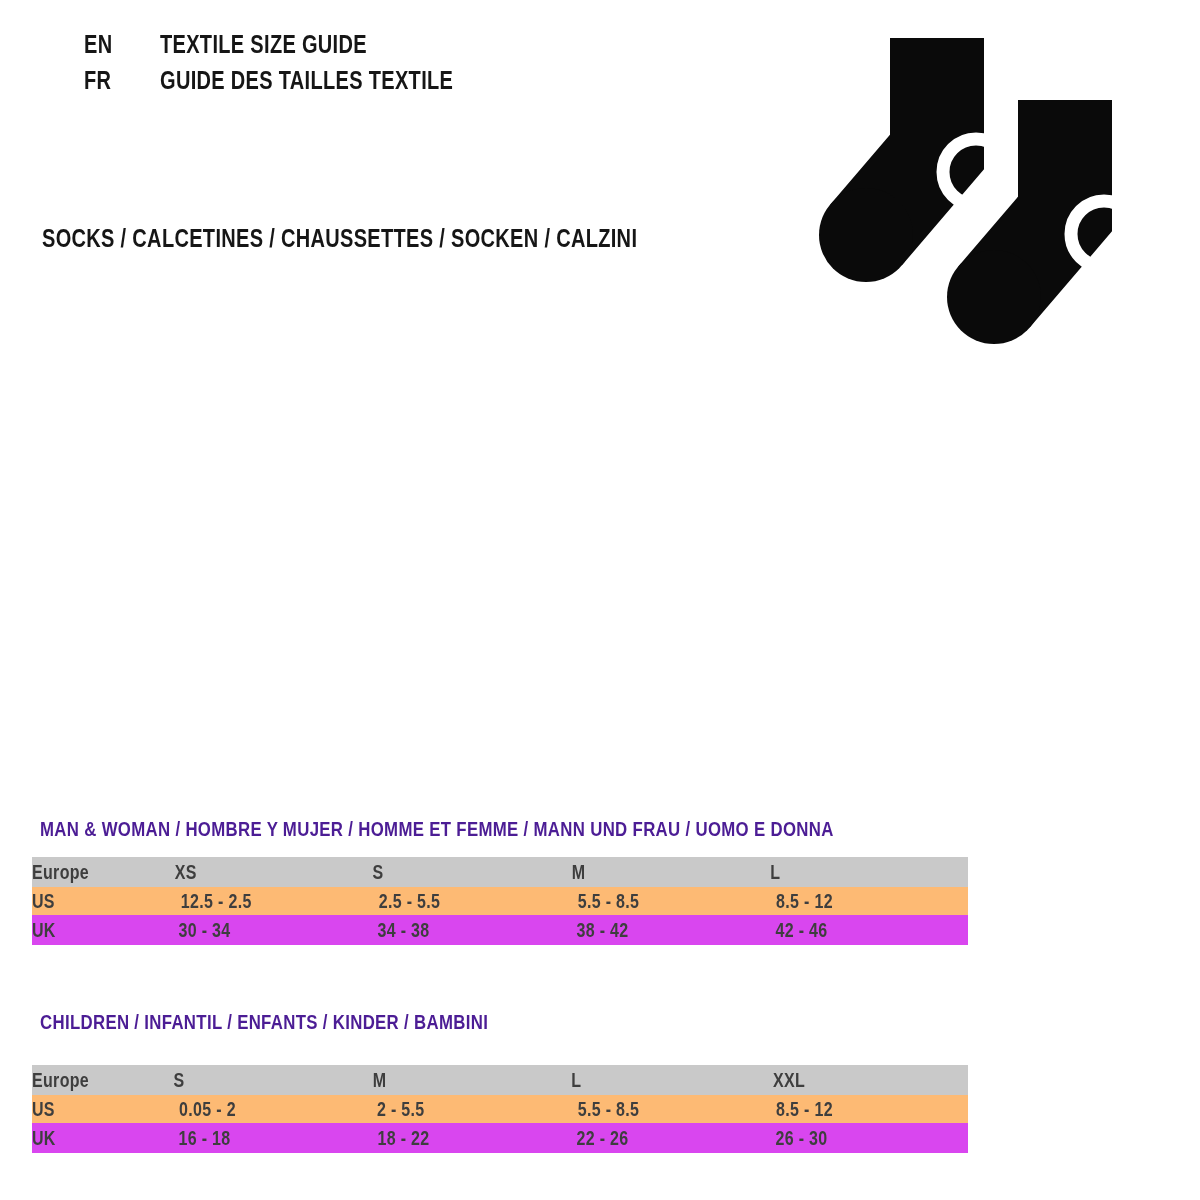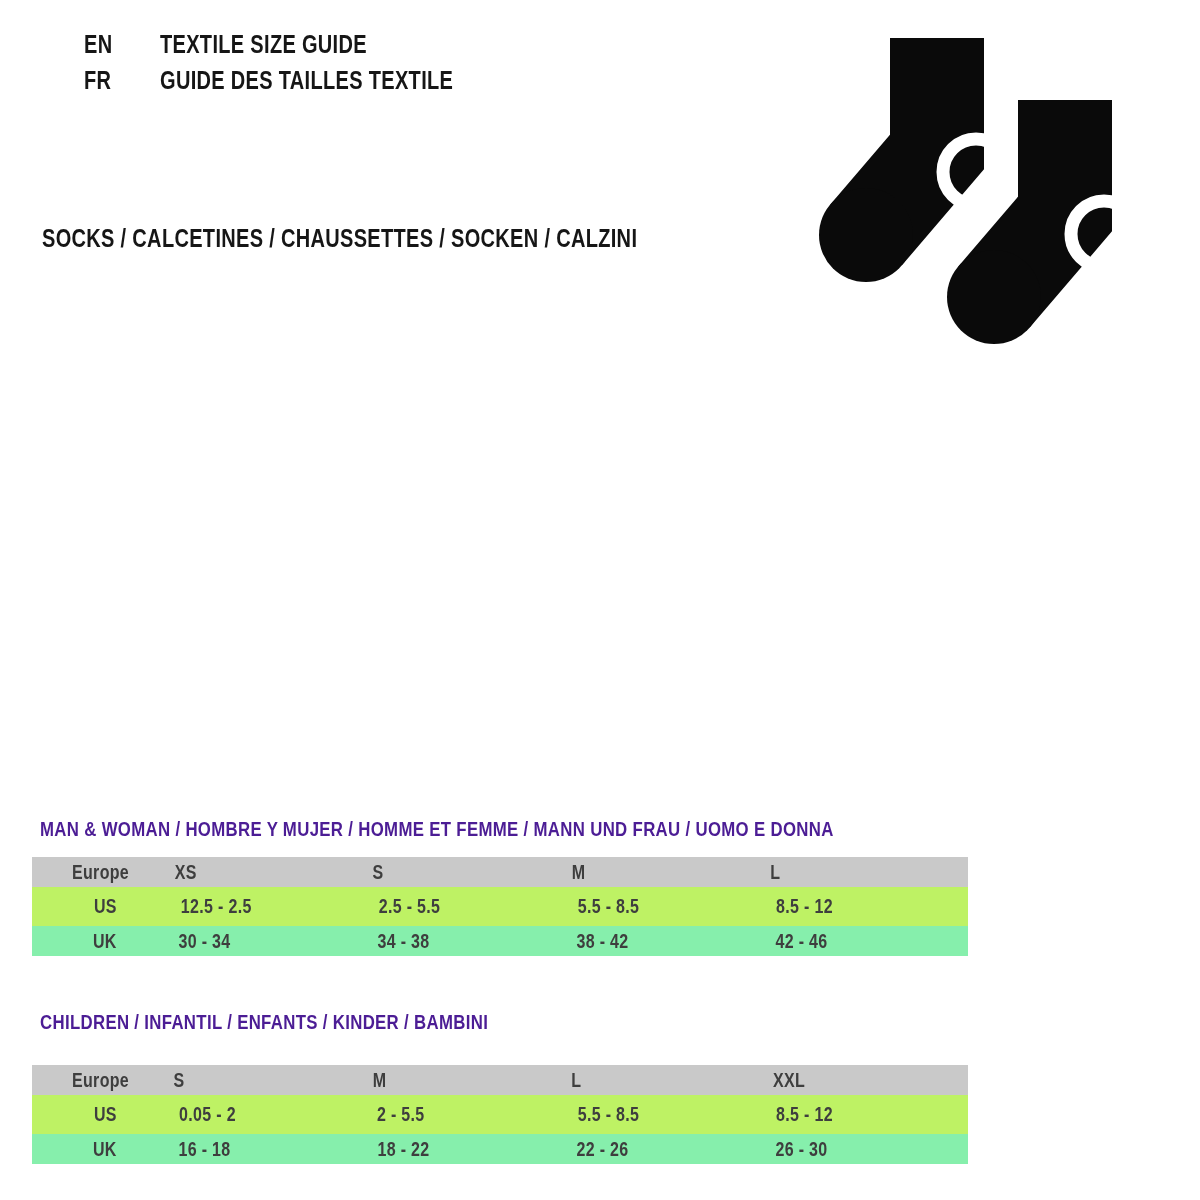--- a/index.html
+++ b/index.html
@@ -91,28 +91,28 @@
     font-weight: 700;
     color: #3e3e3e;
   }
   .table-adult { top: 857px; }
   .table-children { top: 1065px; }
   .t-row {
     display: flex;
     height: 30px;
     align-items: center;
   }
-  .t-row.mid { height: 39px; background: #bef264; }
+  .t-row.mid { height: 28px; background: #fdba74; }
   .t-head { background: #c9c9c9; }
-  .t-alt { background: #86efac; }
+  .t-alt { background: #d946ef; }
   .c0 {
     width: 140px;
-    padding-left: 12px;
+    padding-left: 0;
     box-sizing: border-box;
-    text-align: center;
+    text-align: left;
   }
   .c {
     width: 199px;
     text-align: left;
   }
 </style>
 </head>
 <body>
 
 <div class="lang-list">

